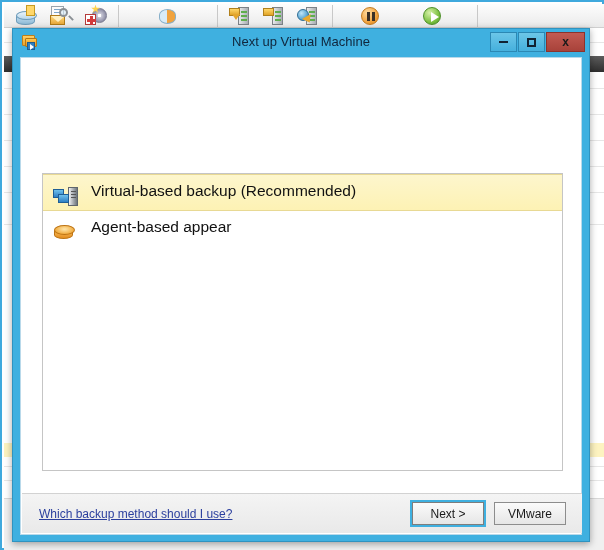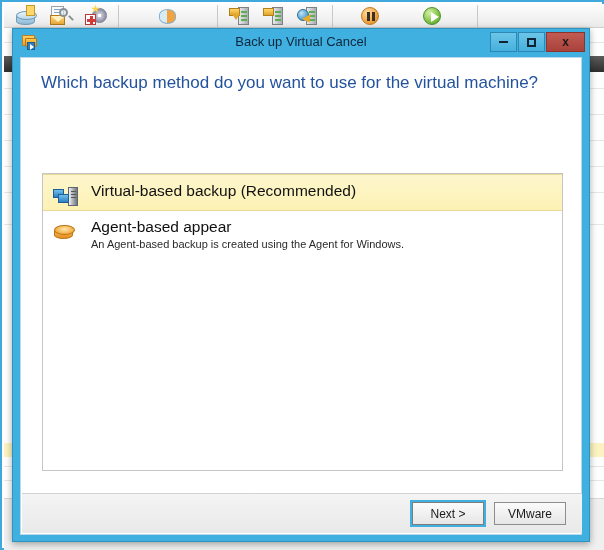--- a/index.html
+++ b/index.html
@@ -480,65 +480,64 @@
 </div>
 
 <div id="dialog">
 
   <div id="titlebar">
     <span id="title-icon">
       <span class="ti-box"></span>
         <span class="ti-box2"></span>
         <span class="ti-badge"></span>
     </span>
-    <div id="title-text">Back up Virtual Cancel</div>
+    <div id="title-text">Next up Virtual Machine</div>
     <div id="win-controls">
       <div class="win-btn">
         <span class="wb-min"></span>
       </div>
       <div class="win-btn">
         <span class="wb-max"></span>
       </div>
       <div class="win-btn close">x</div>
     </div>
   </div>
 
   <div id="dialog-body">
 
-    <div id="heading">Which backup method do you want to use for the virtual machine?</div>
 
     <div id="options-panel">
 
       <div class="option selected">
         <span class="opt-icon">
           <span class="vm-tower">
               <i></i>
             </span>
           <span class="vm-screen1"></span>
           <span class="vm-screen2"></span>
         </span>
         <div class="opt-title">Virtual-based backup (Recommended)</div>
       </div>
 
       <div class="option">
         <span class="opt-icon">
           <span class="ag-cyl"></span>
         </span>
         <div class="opt-title">Agent-based appear</div>
-        <div class="opt-desc">An Agent-based backup is created using the Agent for Windows.</div>
       </div>
 
     </div>
 
     <div id="info-bar">
       <span id="info-icon"></span>
       <span id="info-text">Virtual-based backup jobs appear in the jobs list under the virtual host.</span>
     </div>
 
     <div id="footer">
+      <span id="help-link">Which backup method should I use?</span>
       <div id="footer-buttons">
         <div class="btn focused">Next &gt;</div>
         <div class="btn">VMware</div>
       </div>
     </div>
 
   </div>
 </div>
 
 </body></html>

